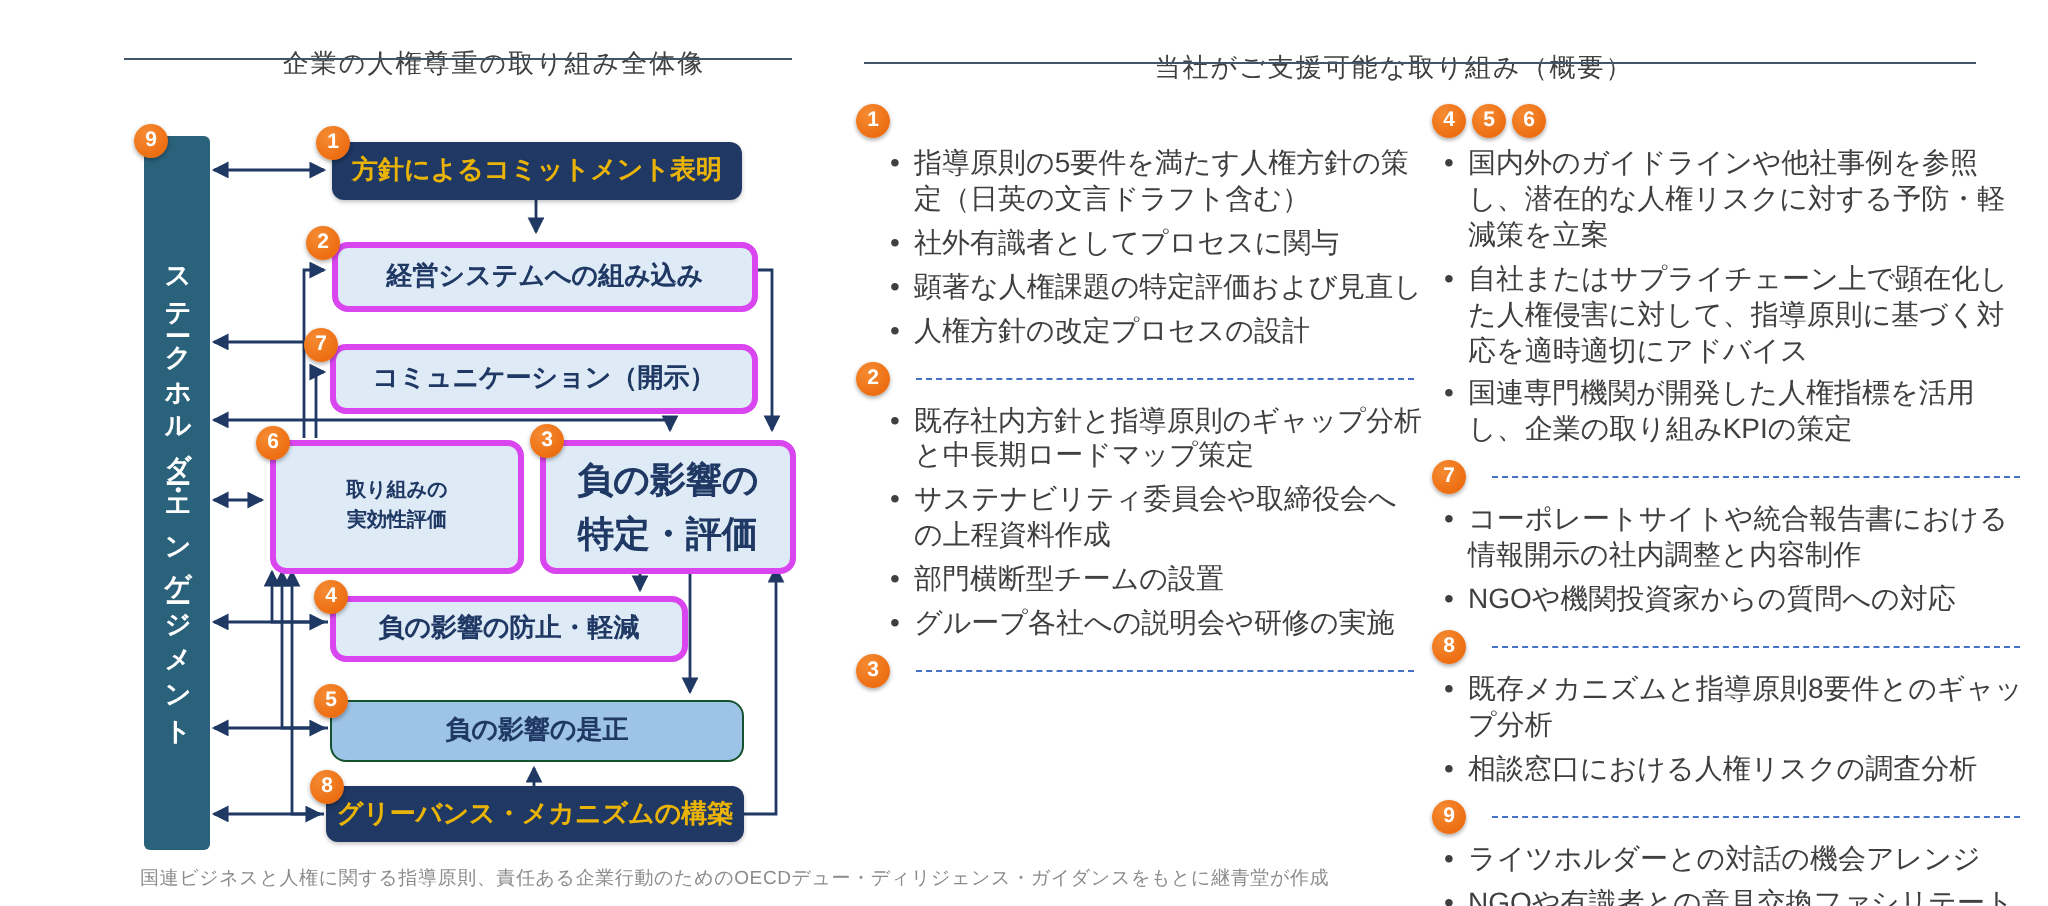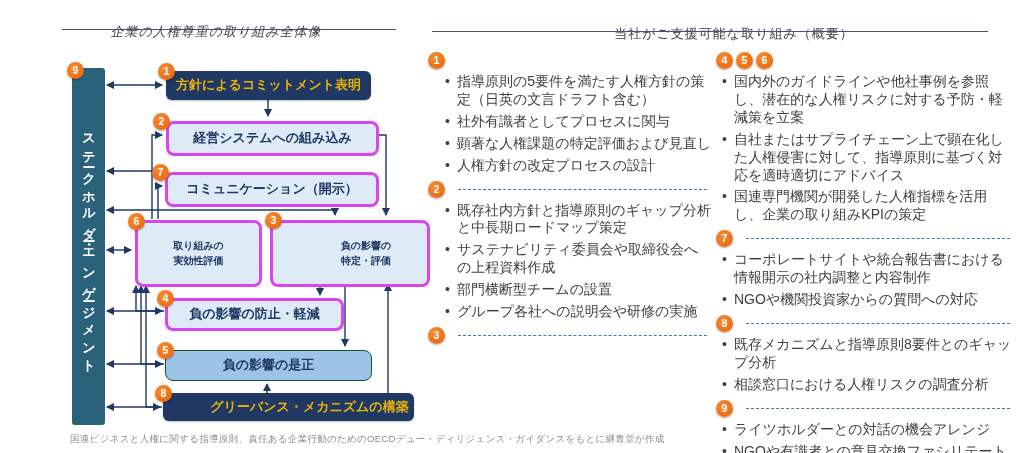--- a/index.html
+++ b/index.html
@@ -49,23 +49,23 @@
     position:relative;padding-left:13px;margin:4px 0;
     font-size:14px;line-height:1.28;color:#3f3f3f;
   }
   ul.bullets li::before{content:"\2022";position:absolute;left:1px;top:0;color:#3f3f3f;}
 </style>
 </head>
 <body>
 
 <div class="canvas">
 
-  <div class="panel-title" style="left:47px;top:23px;width:338px;font-style:italic;">企業の人権尊重の取り組み全体像</div>
+  <div class="panel-title" style="left:78px;top:23px;width:338px;">企業の人権尊重の取り組み全体像</div>
   <div class="title-underline" style="left:62px;top:29px;width:334px;"></div>
-  <div class="panel-title" style="left:456px;top:25px;width:556px;">当社がご支援可能な取り組み（概要）</div>
+  <div class="panel-title" style="left:419px;top:25px;width:556px;">当社がご支援可能な取り組み（概要）</div>
   <div class="title-underline" style="left:432px;top:31px;width:556px;"></div>
 
   <div class="flow">
 
     <svg class="arrows" width="420" height="453" viewBox="0 0 420 453">
       <defs>
         <marker id="ae" markerWidth="8" markerHeight="8" refX="5.2" refY="3" orient="auto">
           <path d="M0,0 L6,3 L0,6 z" fill="#1F3864"></path>
         </marker>
         <marker id="as" markerWidth="8" markerHeight="8" refX="5.2" refY="3" orient="auto-start-reverse">
@@ -106,32 +106,32 @@
     <div class="badge abs" style="left:153px;top:113px;">2</div>
 
     <div class="fbox light" style="left:165px;top:172px;width:208px;height:29px;">コミュニケーション（開示）</div>
     <div class="badge abs" style="left:152px;top:164px;">7</div>
 
     <div class="fbox light" style="left:135px;top:220px;width:121px;height:61px;font-size:10px;">
       <span><span>取り組みの</span><br><span>実効性評価</span></span>
     </div>
     <div class="badge abs" style="left:128px;top:213px;">6</div>
 
-    <div class="fbox light" style="left:270px;top:220px;width:122px;height:61px;font-size:10px;padding-left:32px;">
+    <div class="fbox light" style="left:270px;top:220px;width:122px;height:61px;font-size:18px;">
       <span><span>負の影響の</span><br><span>特定・評価</span></span>
     </div>
     <div class="badge abs" style="left:265px;top:212px;">3</div>
 
     <div class="fbox light" style="left:165px;top:298px;width:173px;height:27px;">負の影響の防止・軽減</div>
     <div class="badge abs" style="left:157px;top:290px;">4</div>
 
     <div class="fbox mid" style="left:165px;top:350px;width:205px;height:29px;">負の影響の是正</div>
     <div class="badge abs" style="left:157px;top:342px;">5</div>
 
-    <div class="fbox dark" style="left:163px;top:393px;width:209px;height:28px;padding-left:42px;">グリーバンス・メカニズムの構築</div>
+    <div class="fbox dark" style="left:163px;top:393px;width:209px;height:28px;">グリーバンス・メカニズムの構築</div>
     <div class="badge abs" style="left:155px;top:385px;">8</div>
 
     <div class="flow-footer">国連ビジネスと人権に関する指導原則、責任ある企業行動のためのOECDデュー・ディリジェンス・ガイダンスをもとに継青堂が作成</div>
   </div>
 
   <div class="col col-a">
 
     <div class="sec-head">
       <span class="badge">1</span>
     </div>

